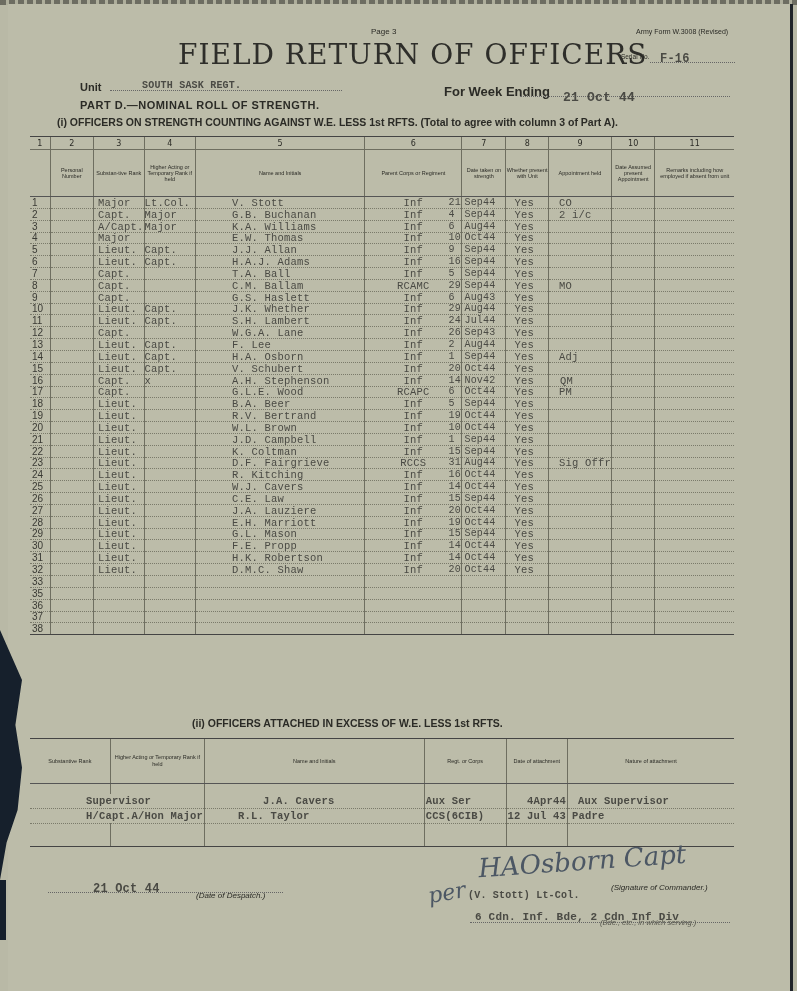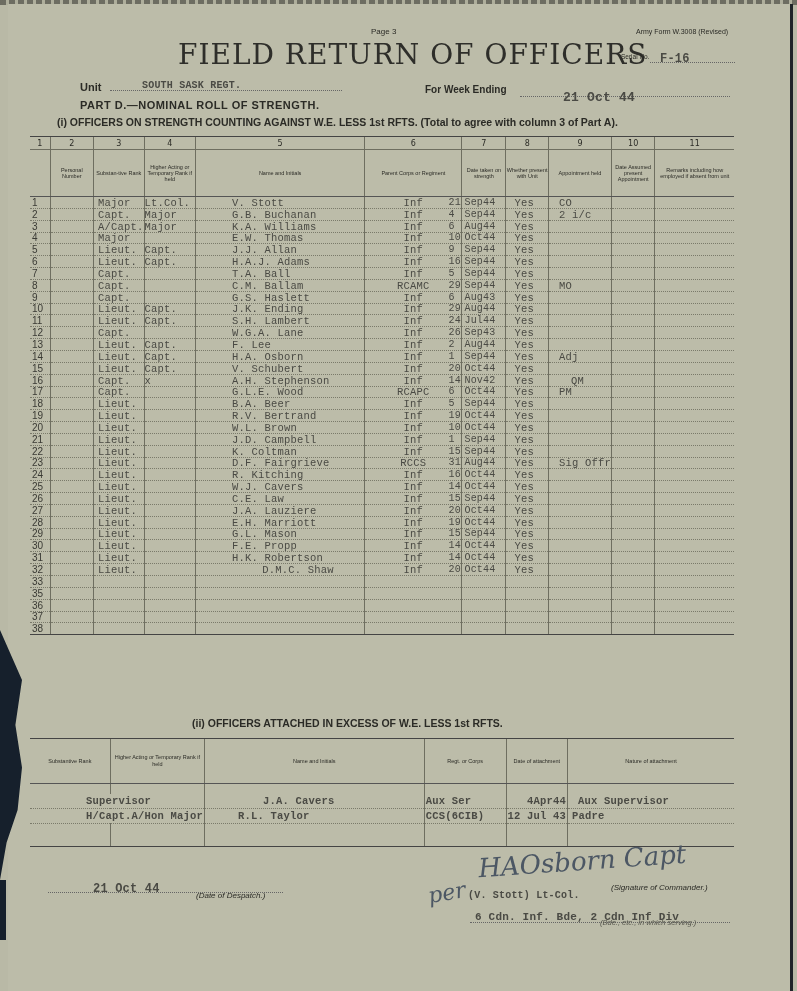--- a/index.html
+++ b/index.html
@@ -35,21 +35,21 @@
   .page-label { left:371px; top:27px; font-size:8px; }
   .army-form { left:636px; top:28px; font-size:7px; }
   .title { left:178px; top:38px; font-size:28px; letter-spacing:1px; color:#2e2e2a; }
   .serial-label { left:621px; top:53px; font-size:6.5px; }
   .serial-val { left:660px; top:52px; font-size:12px; }
   .serial-dots { left:650px; top:62px; width:85px; border-bottom:1px dotted #666; }
 
   .unit-label { left:80px; top:81px; font-size:11px; font-weight:bold; }
   .unit-val { left:142px; top:80px; font-size:10px; }
   .unit-dots { left:110px; top:90px; width:232px; border-bottom:1px dotted #666; }
-  .week-label { left:425px; top:84px; font-size:10px; font-weight:bold; }
+  .week-label { left:444px; top:84px; font-size:13px; font-weight:bold; }
   .week-val { left:563px; top:90px; font-size:13px; }
   .week-dots { left:520px; top:96px; width:210px; border-bottom:1px dotted #666; }
   .part-d { left:80px; top:99px; font-size:11px; font-weight:bold; letter-spacing:0.5px; }
   .section-i { left:57px; top:116px; font-size:10.5px; font-weight:bold; }
 
   table.grid { position:absolute; border-collapse:collapse; }
   .main-table { left:30px; top:136px; width:704px; }
   .main-table td, .main-table th {
     border-left:1px solid #6e6e60; padding:0; font-weight:normal;
   }
@@ -258,21 +258,21 @@
         <td class="tt" style="padding-left: 8px;">Yes</td>
         <td class="tt" style="padding-left: 10px;"></td>
         <td class="tt"></td>
         <td class="tt"></td>
       </tr>
       <tr class="datarow">
         <td class="rn">10</td>
         <td class=""></td>
         <td class="tt" style="padding-left: 4px;">Lieut.</td>
         <td class="tt">Capt.</td>
-        <td class="tt" style="padding-left: 36px;">J.K. Ending</td>
+        <td class="tt" style="padding-left: 36px;">J.K. Whether</td>
         <td class="tt c-center">Inf</td>
         <td class="tt" style="font-size: 10px;"><span style="display: inline-block; width: 0px; margin-left: -14px; text-align: right;">29</span><span style="padding-left: 16px;">Aug44</span></td>
         <td class="tt" style="padding-left: 8px;">Yes</td>
         <td class="tt" style="padding-left: 10px;"></td>
         <td class="tt"></td>
         <td class="tt"></td>
       </tr>
       <tr class="datarow">
         <td class="rn">11</td>
         <td class=""></td>
@@ -340,21 +340,21 @@
       </tr>
       <tr class="datarow">
         <td class="rn">16</td>
         <td class=""></td>
         <td class="tt" style="padding-left: 4px;">Capt.</td>
         <td class="tt">x</td>
         <td class="tt" style="padding-left: 36px;">A.H. Stephenson</td>
         <td class="tt c-center">Inf</td>
         <td class="tt" style="font-size: 10px;"><span style="display: inline-block; width: 0px; margin-left: -14px; text-align: right;">14</span><span style="padding-left: 16px;">Nov42</span></td>
         <td class="tt" style="padding-left: 8px;">Yes</td>
-        <td class="tt" style="padding-left: 22px; margin-left: 44px;">QM</td>
+        <td class="tt" style="padding-left: 11px; margin-left: 44px;">QM</td>
         <td class="tt"></td>
         <td class="tt"></td>
       </tr>
       <tr class="datarow">
         <td class="rn">17</td>
         <td class=""></td>
         <td class="tt" style="padding-left: 4px;">Capt.</td>
         <td class="tt"></td>
         <td class="tt" style="padding-left: 36px;">G.L.E. Wood</td>
         <td class="tt c-center">RCAPC</td>
@@ -544,21 +544,21 @@
         <td class="tt" style="padding-left: 8px;">Yes</td>
         <td class="tt" style="padding-left: 10px;"></td>
         <td class="tt"></td>
         <td class="tt"></td>
       </tr>
       <tr class="datarow">
         <td class="rn">32</td>
         <td class=""></td>
         <td class="tt" style="padding-left: 4px;">Lieut.</td>
         <td class="tt"></td>
-        <td class="tt" style="padding-left: 36px; text-align: center;">D.M.C. Shaw</td>
+        <td class="tt" style="padding-left: 36px;">D.M.C. Shaw</td>
         <td class="tt c-center">Inf</td>
         <td class="tt" style="font-size: 10px;"><span style="display: inline-block; width: 0px; margin-left: -14px; text-align: right;">20</span><span style="padding-left: 16px;">Oct44</span></td>
         <td class="tt" style="padding-left: 8px;">Yes</td>
         <td class="tt" style="padding-left: 10px;"></td>
         <td class="tt"></td>
         <td class="tt"></td>
       </tr>
       <tr class="datarow">
         <td class="rn">33</td>
         <td class=""></td>

